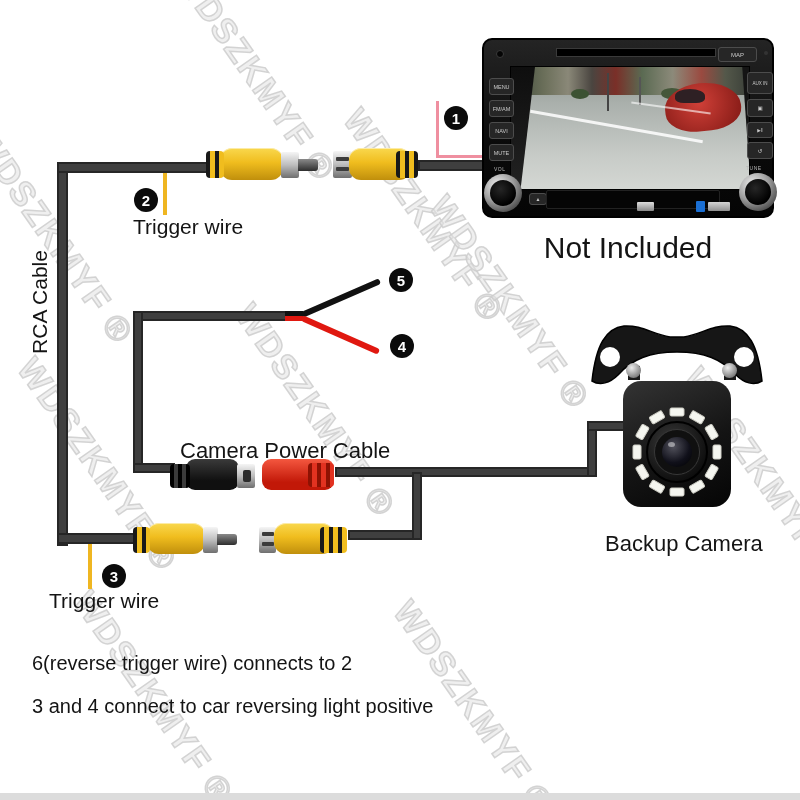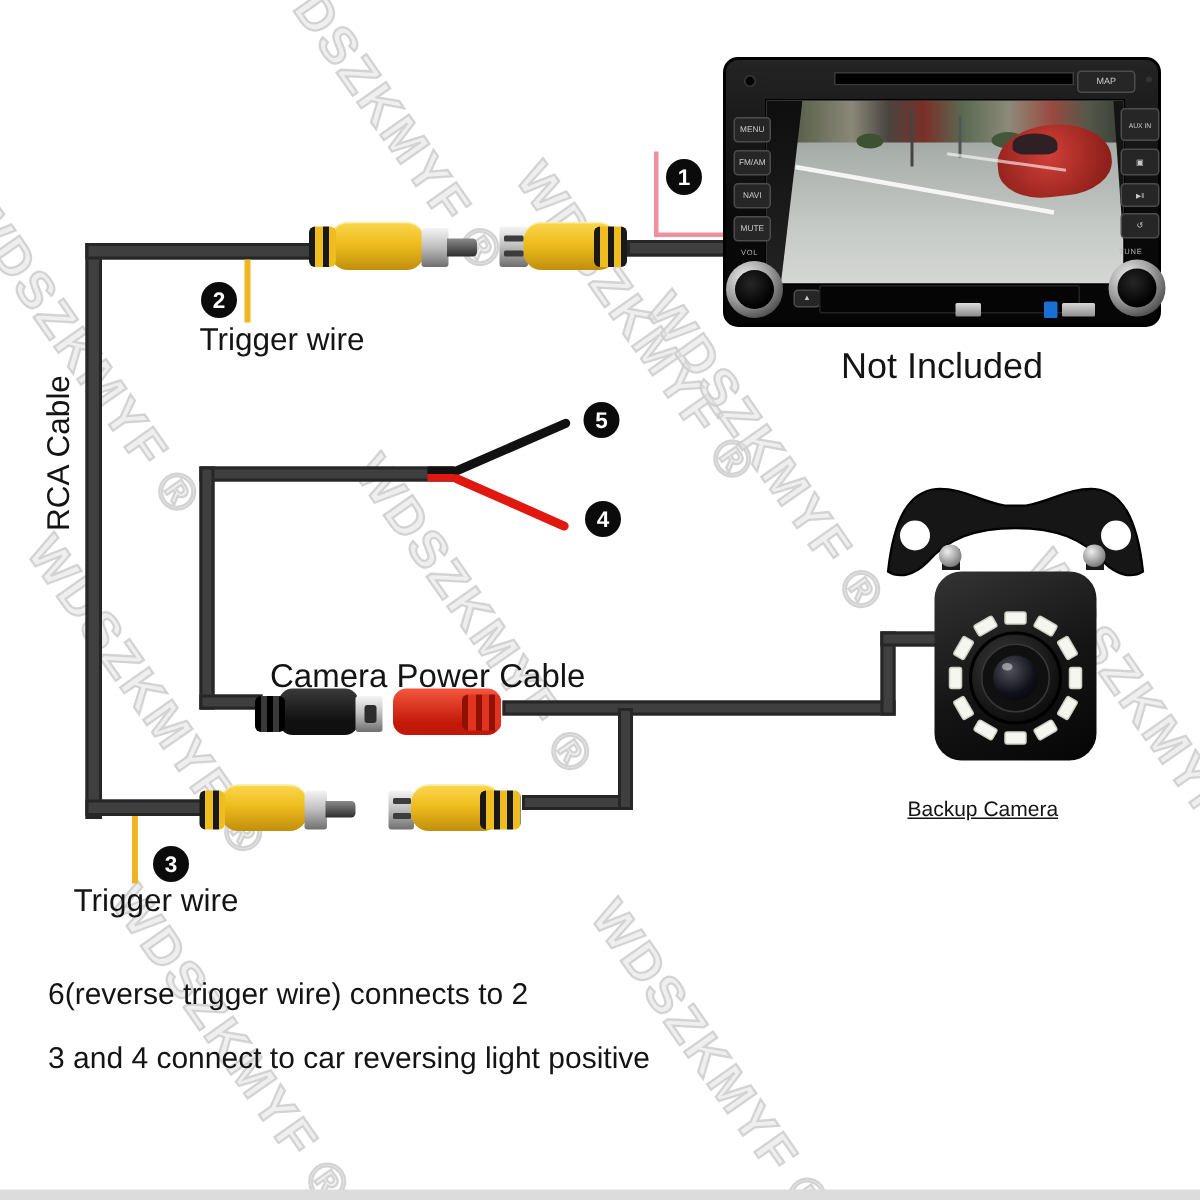--- a/index.html
+++ b/index.html
@@ -164,22 +164,22 @@
   <div class="callout" style="left:444px; top:106px;">1</div>
   <div class="callout" style="left:134px; top:188px;">2</div>
   <div class="callout" style="left:102px; top:564px;">3</div>
   <div class="callout" style="left:390px; top:334px;">4</div>
   <div class="callout" style="left:389px; top:268px;">5</div>
 
   <div class="lbl" style="left:133px; top:215px;">Trigger wire</div>
   <div class="lbl" style="left:49px;  top:589px;">Trigger wire</div>
   <div class="lbl" style="left:-18px; top:290px; width:116px; text-align:center; transform:rotate(-90deg);">RCA Cable</div>
   <div class="lbl" style="left:180px; top:438px; font-size:22px;">Camera Power Cable</div>
-  <div class="lbl" style="left:482px; top:231px; width:292px; text-align:center; font-size:24px;">Not Included</div>
-  <div class="lbl" style="left:605px; top:531px; font-size:14px;text-decoration:underline;">Backup Camera</div>
+  <div class="lbl" style="left:482px; top:231px; width:292px; text-align:center; font-size:30px;">Not Included</div>
+  <div class="lbl" style="left:605px; top:531px; font-size:22px;">Backup Camera</div>
 
   <div id="headunit">
     <div class="abs" style="left:12px; top:10px; width:6px; height:6px; background:#050505; border:1px solid #3a3a3a; border-radius:50%;"></div>
     <div class="abs" style="left:72px; top:8px; width:158px; height:7px; background:#000; border:1px solid #3a3a3a;"></div>
     <div class="hu-btn" style="left:234px; top:7px; width:37px; height:13px; font-size:6px;">MAP</div>
     <div class="abs" style="left:280px; top:11px; width:4px; height:4px; background:#333; border-radius:50%;"></div>
 
     <div id="screen">
       <div class="abs" style="left:0; top:0; width:238px; height:28px; background:linear-gradient(90deg,#3d4a3a 0%,#6b6f5a 14%,#8a8878 24%,#4a4540 34%,#7a2f28 44%,#5a6a52 55%,#8c8a7a 68%,#9a4a40 80%,#54584a 90%,#3a3f38 100%);"></div>
       <div class="abs" style="left:60px; top:22px; width:18px; height:10px; background:#3c5233; border-radius:50%;"></div>

